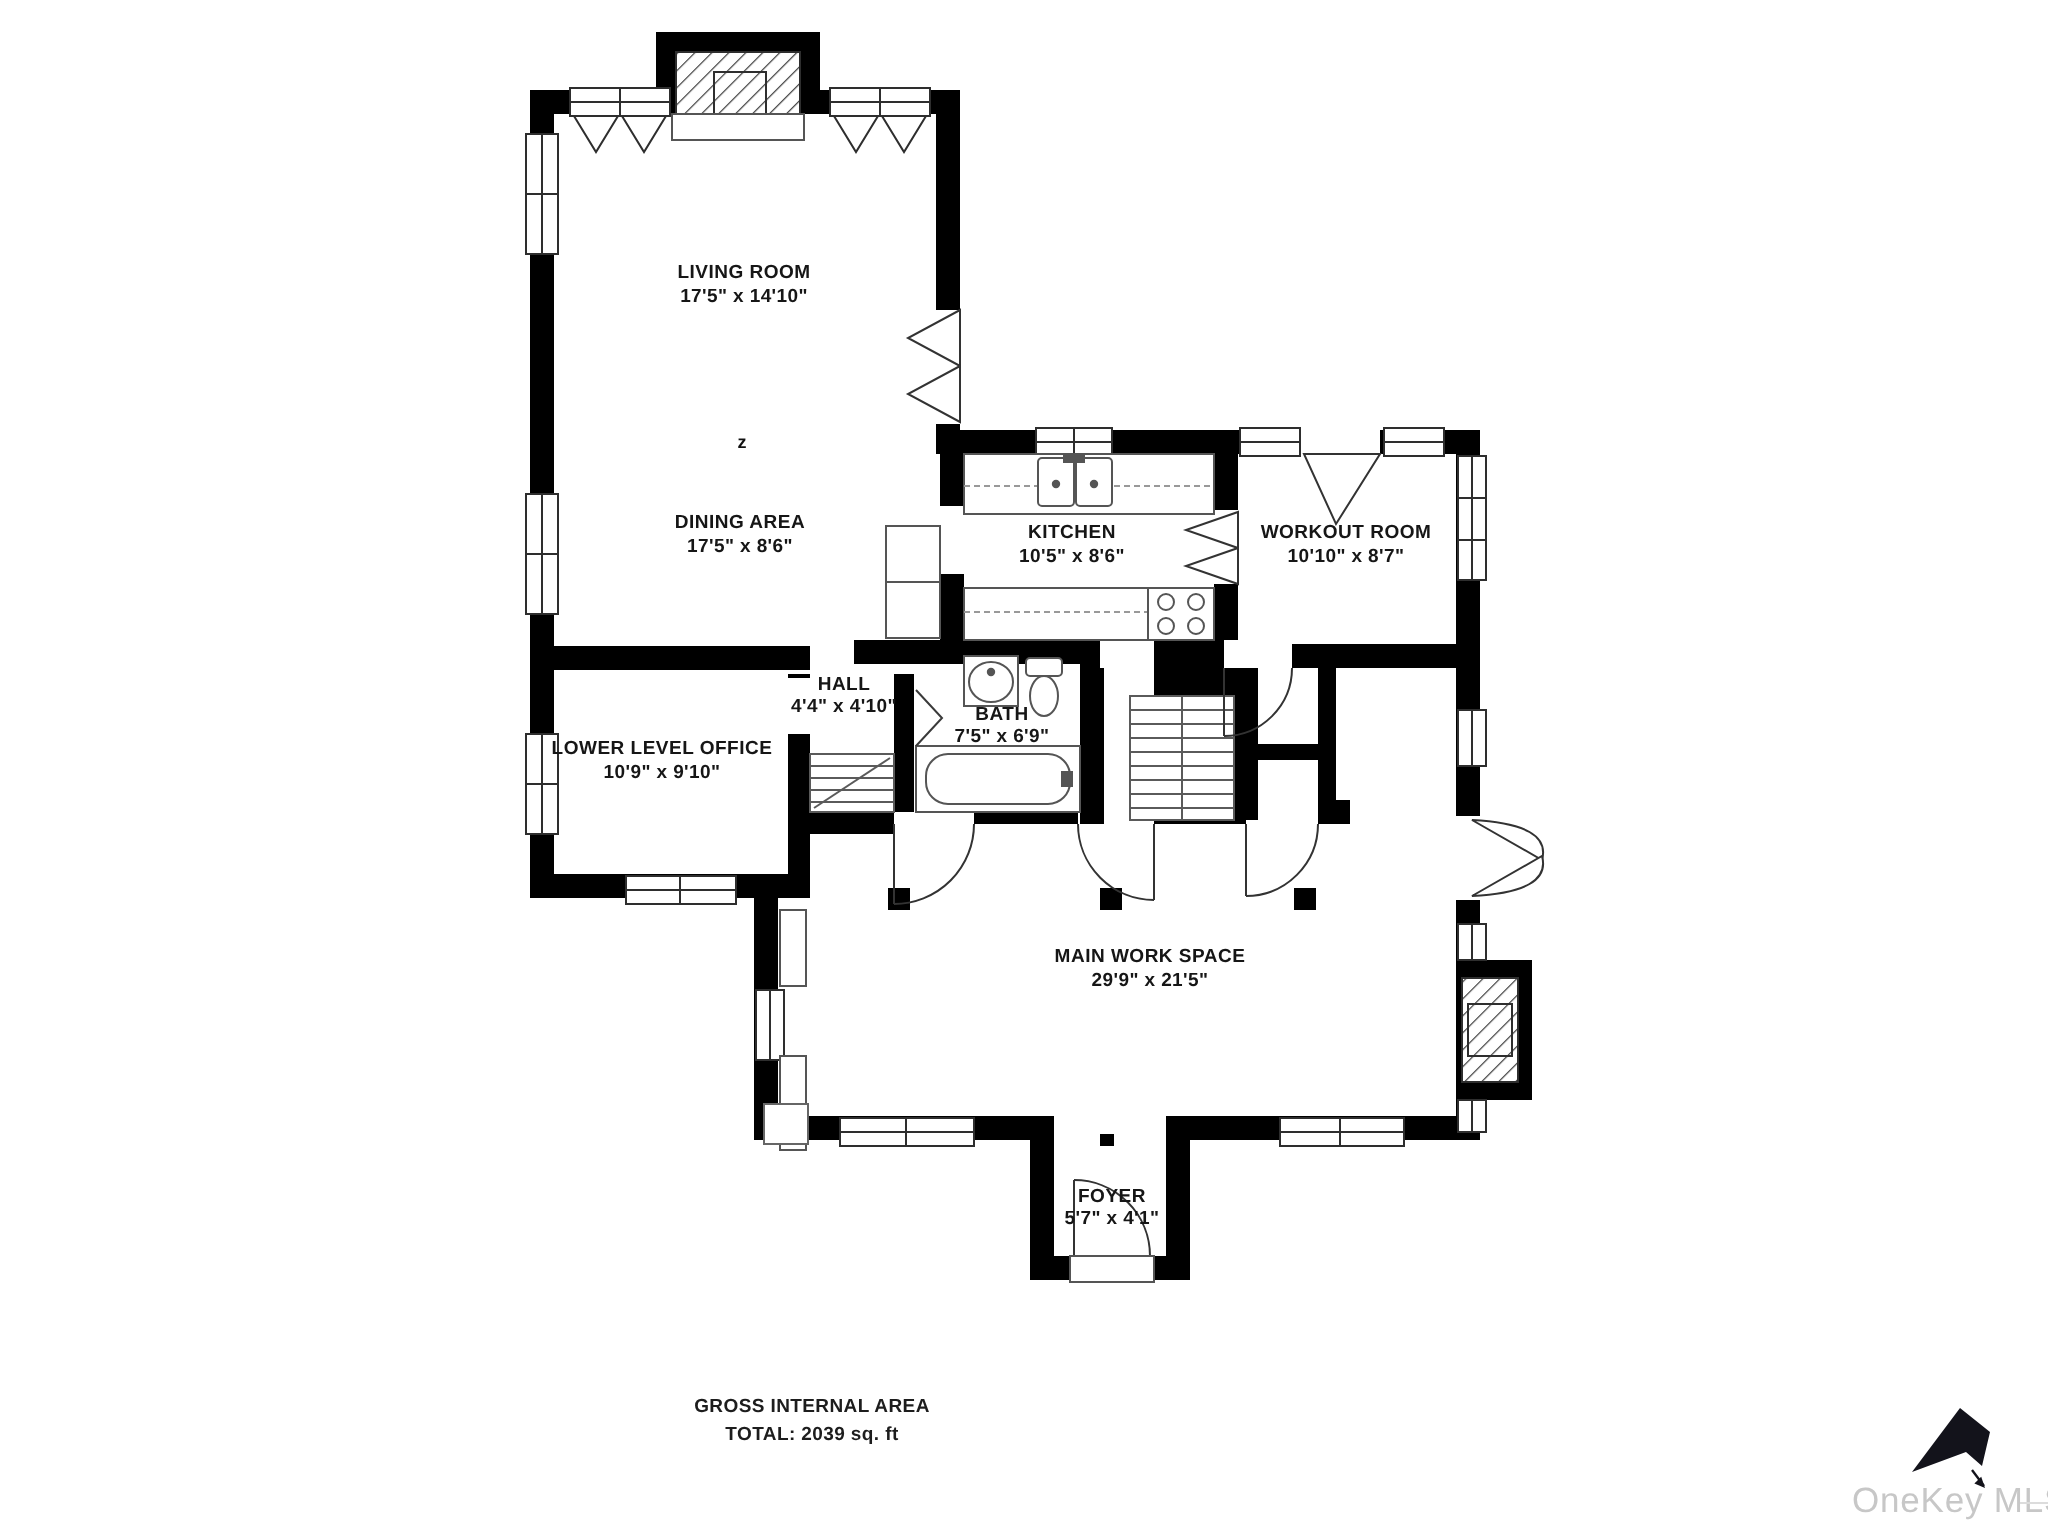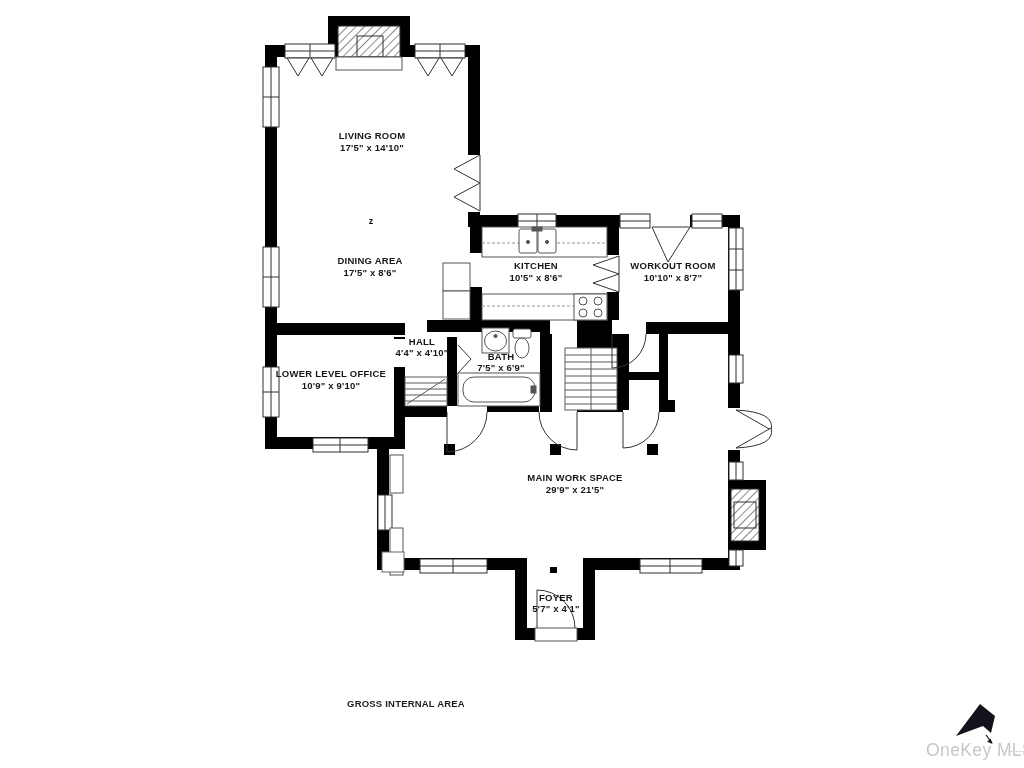--- a/index.html
+++ b/index.html
@@ -314,20 +314,21 @@
     <text class="room-name" x="575" y="481">MAIN WORK SPACE</text>
     <text class="room-dims" x="575" y="493">29'9" x 21'5"</text>
     <text class="room-name" x="556" y="601">FOYER</text>
     <text class="room-dims" x="556" y="612">5'7" x 4'1"</text>
   </g>
 </svg>
 
 
 <div class="footer">
   <div class="l1">GROSS INTERNAL AREA</div>
+  <div class="l3">TOTAL: 2039 sq. ft</div>
 </div>
 
 
 <div class="watermark">
   <svg class="arrow" width="46" height="48" viewBox="0 0 46 48">
     <polygon points="26,4 41,16 37,33 29,26 2,36" fill="#13131b"></polygon>
     <line x1="32" y1="35" x2="38" y2="43" stroke="#13131b" stroke-width="1.2"></line>
     <polygon points="38.5,44 33.2,41.8 36.6,38.4" fill="#13131b"></polygon>
   </svg>
   <div class="brand">OneKey MLS</div>

